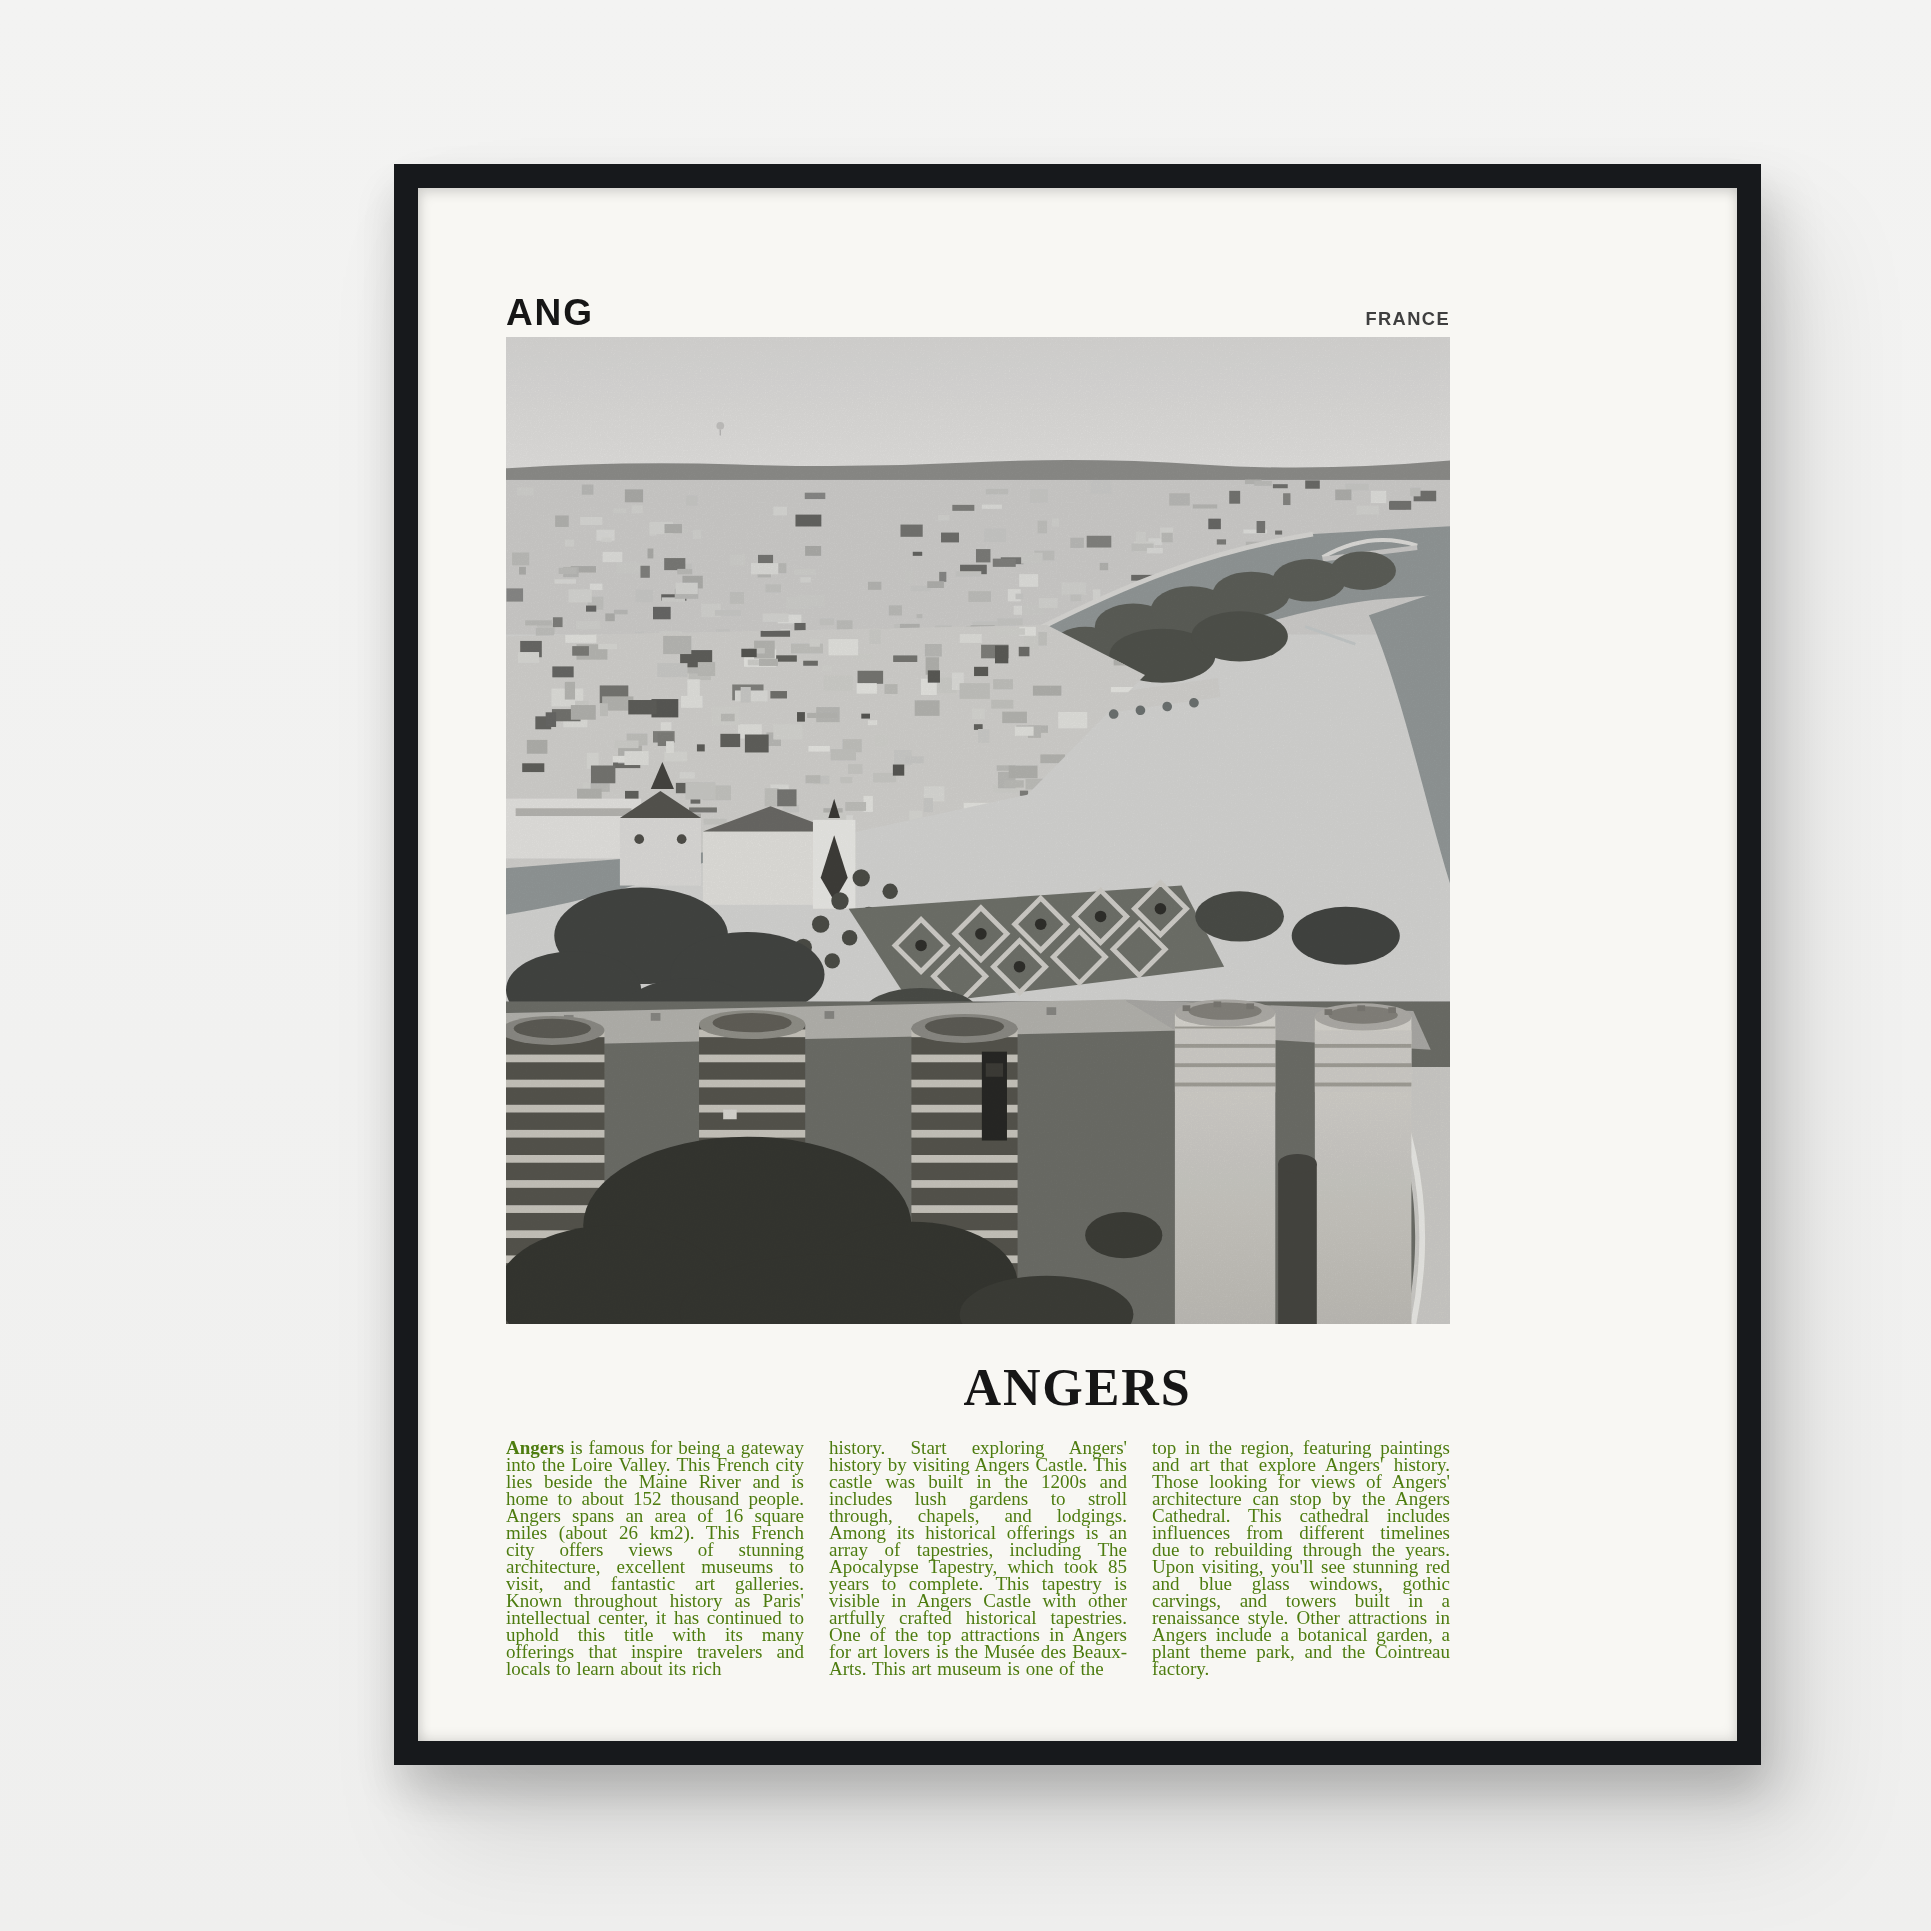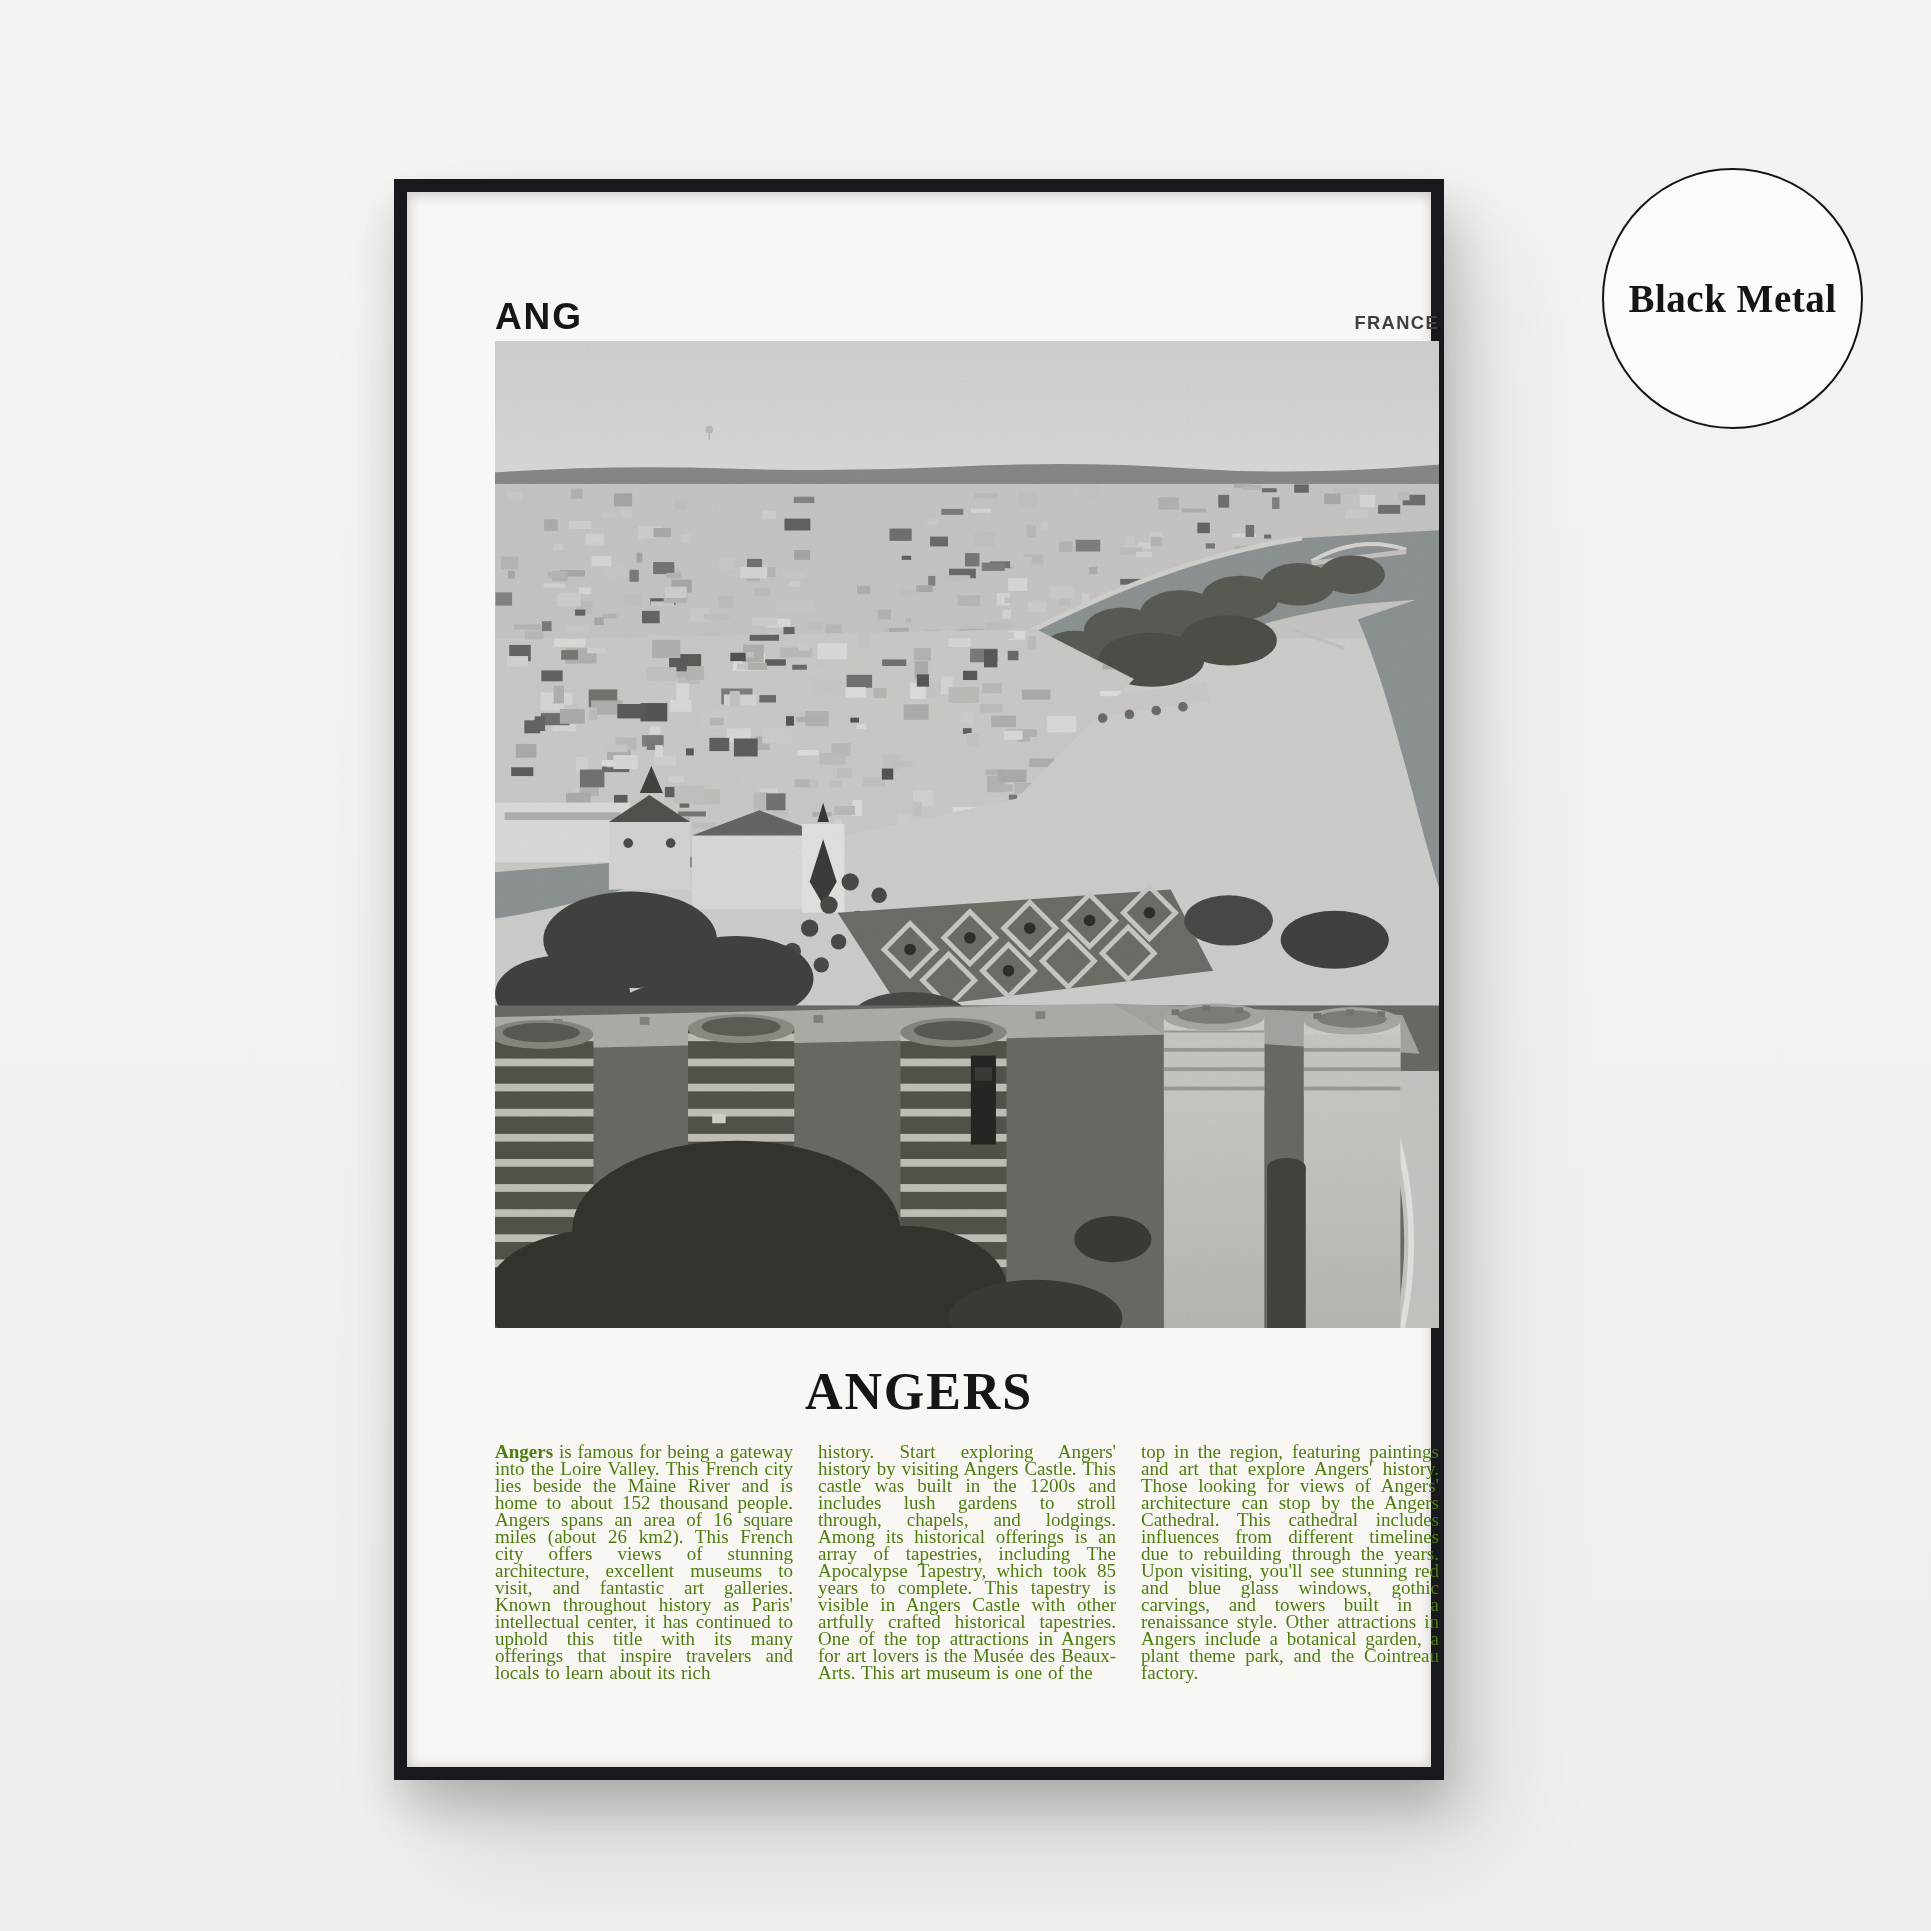--- a/index.html
+++ b/index.html
@@ -4,23 +4,23 @@
 <style>
   html,body{margin:0;padding:0;width:1931px;height:1931px;overflow:hidden;}
   body{
     background:var(--wall,#f1f1f0);
     font-family:"Liberation Serif",serif;
     position:relative;
   }
   .wall{position:absolute;inset:0;background:linear-gradient(180deg,#f3f3f2 0%,#f1f1f0 55%,#efefee 100%);}
   
   .frame{
-    position:absolute;left:394px;top:179px;width:1050px;height:1601px;
+    position:absolute;left:394px;top:164px;width:1367px;height:1601px;
     background:var(--frame,#17191c);
-    padding:13px;box-sizing:border-box;
+    padding:24px;box-sizing:border-box;
     box-shadow:17.4px 29px 48px rgba(0,0,0,0.14), 43px 72px 106px rgba(0,0,0,0.10), -5.8px 25px 39px rgba(0,0,0,0.07);
   }
   .matte{
     width:100%;height:100%;background:var(--paper,#f8f7f3);position:relative;
     box-shadow:inset 2.9px 4.8px 11.6px rgba(0,0,0,0.14), inset -2.9px -4.8px 11.6px rgba(0,0,0,0.08);
   }
   
   .poster-header{
     position:absolute;left:88px;top:104px;width:944px;height:44px;
     display:flex;justify-content:space-between;align-items:baseline;
@@ -667,18 +667,15 @@
 
       <div class="columns">
         <p class="col"><span class="lead">Angers</span><span> is famous for being a gateway into the Loire Valley. This French city lies beside the Maine River and is home to about 152 thousand people. Angers spans an area of 16 square miles (about 26 km2). This French city offers views of stunning architecture, excellent museums to visit, and fantastic art galleries. Known throughout history as Paris' intellectual center, it has continued to uphold this title with its many offerings that inspire travelers and locals to learn about its rich</span></p>
         <p class="col"><span class="lead"></span><span>history. Start exploring Angers' history by visiting Angers Castle. This castle was built in the 1200s and includes lush gardens to stroll through, chapels, and lodgings. Among its historical offerings is an array of tapestries, including The Apocalypse Tapestry, which took 85 years to complete. This tapestry is visible in Angers Castle with other artfully crafted historical tapestries. One of the top attractions in Angers for art lovers is the Musée des Beaux-Arts. This art museum is one of the</span></p>
         <p class="col"><span class="lead"></span><span>top in the region, featuring paintings and art that explore Angers' history. Those looking for views of Angers' architecture can stop by the Angers Cathedral. This cathedral includes influences from different timelines due to rebuilding through the years. Upon visiting, you'll see stunning red and blue glass windows, gothic carvings, and towers built in a renaissance style. Other attractions in Angers include a botanical garden, a plant theme park, and the Cointreau factory.</span></p>
       </div>
 
     </div>
   </div>
 
-  <div class="badge">
-    <span>Black Metal</span>
-  </div>
 
 </div>
 
 
 </body></html>

